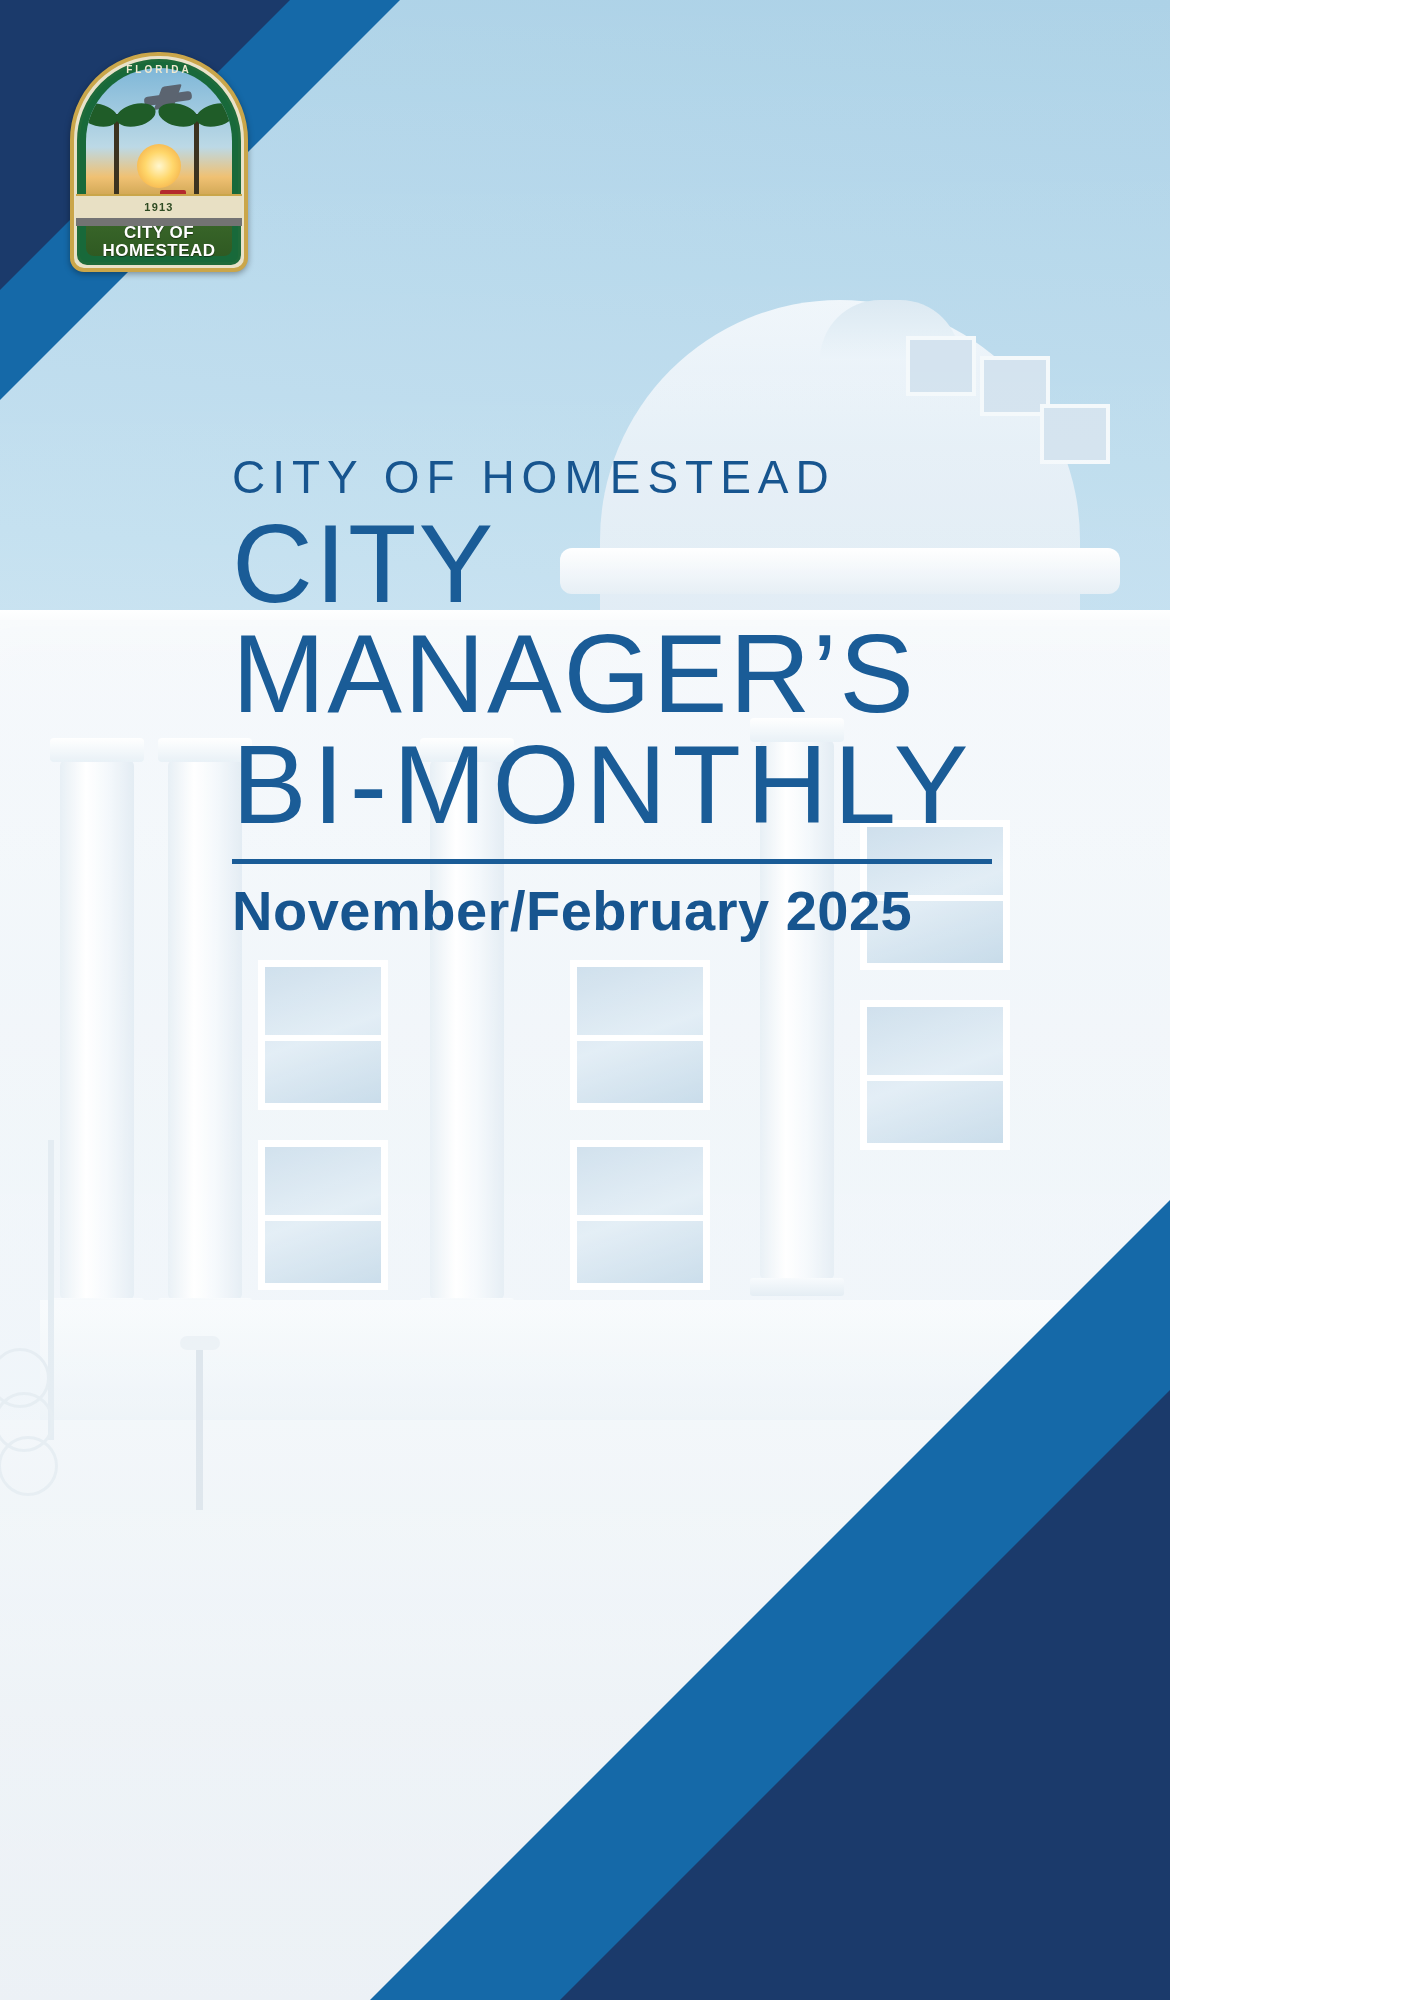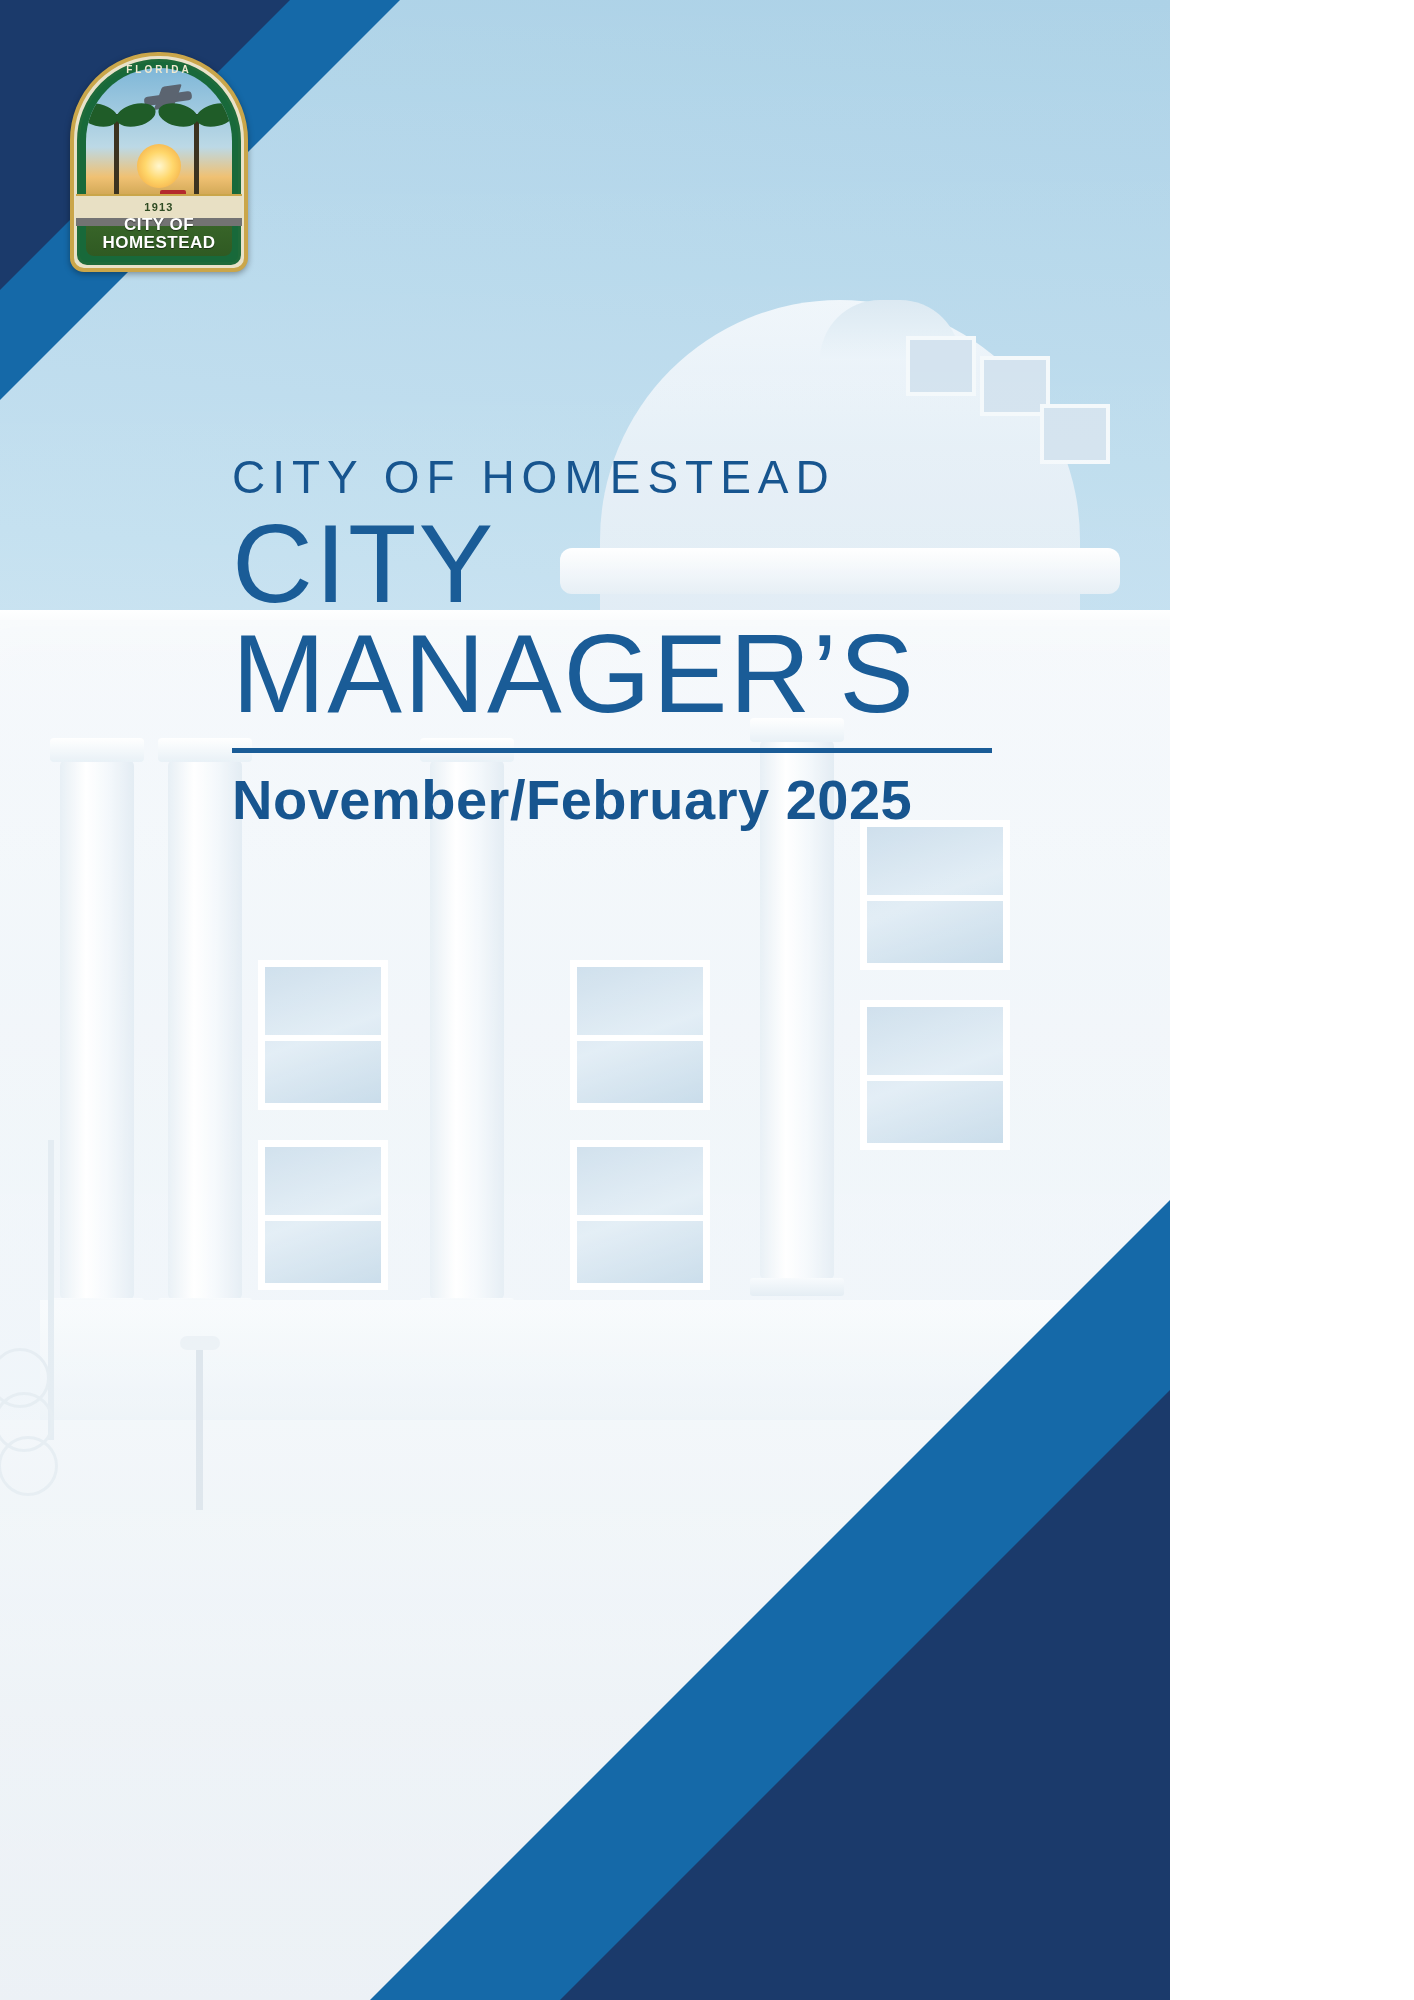--- a/index.html
+++ b/index.html
@@ -325,21 +325,21 @@
     top: 12px;
     text-align: center;
     font-size: 10px;
     letter-spacing: 3px;
     color: #f2ead0;
     font-weight: bold;
   }
   .seal-name {
     position: absolute;
     left: 0; right: 0;
-    bottom: 20px;
+    bottom: 12px;
     text-align: center;
     color: #ffffff;
     font-weight: bold;
     line-height: 1.06;
     font-size: 17px;
     letter-spacing: 0.5px;
     text-shadow: 0 1px 1px rgba(0,0,0,0.5);
     margin-top: 12px;
   }
 
@@ -464,18 +464,19 @@
       <div>CITY OF</div>
       <div>HOMESTEAD</div>
     </div>
   </div>
 
   <div class="titleblock">
     <p class="eyebrow">CITY OF HOMESTEAD</p>
     <h1 class="bigtitle">
       <span class="ln">CITY</span>
       <span class="ln">MANAGER’S</span>
+      <span class="ln ln-spaced">BI-MONTHLY</span>
     </h1>
     <div class="rule"></div>
     <p class="subtitle">November/February 2025</p>
   </div>
 
 </div>
 
 </body></html>

